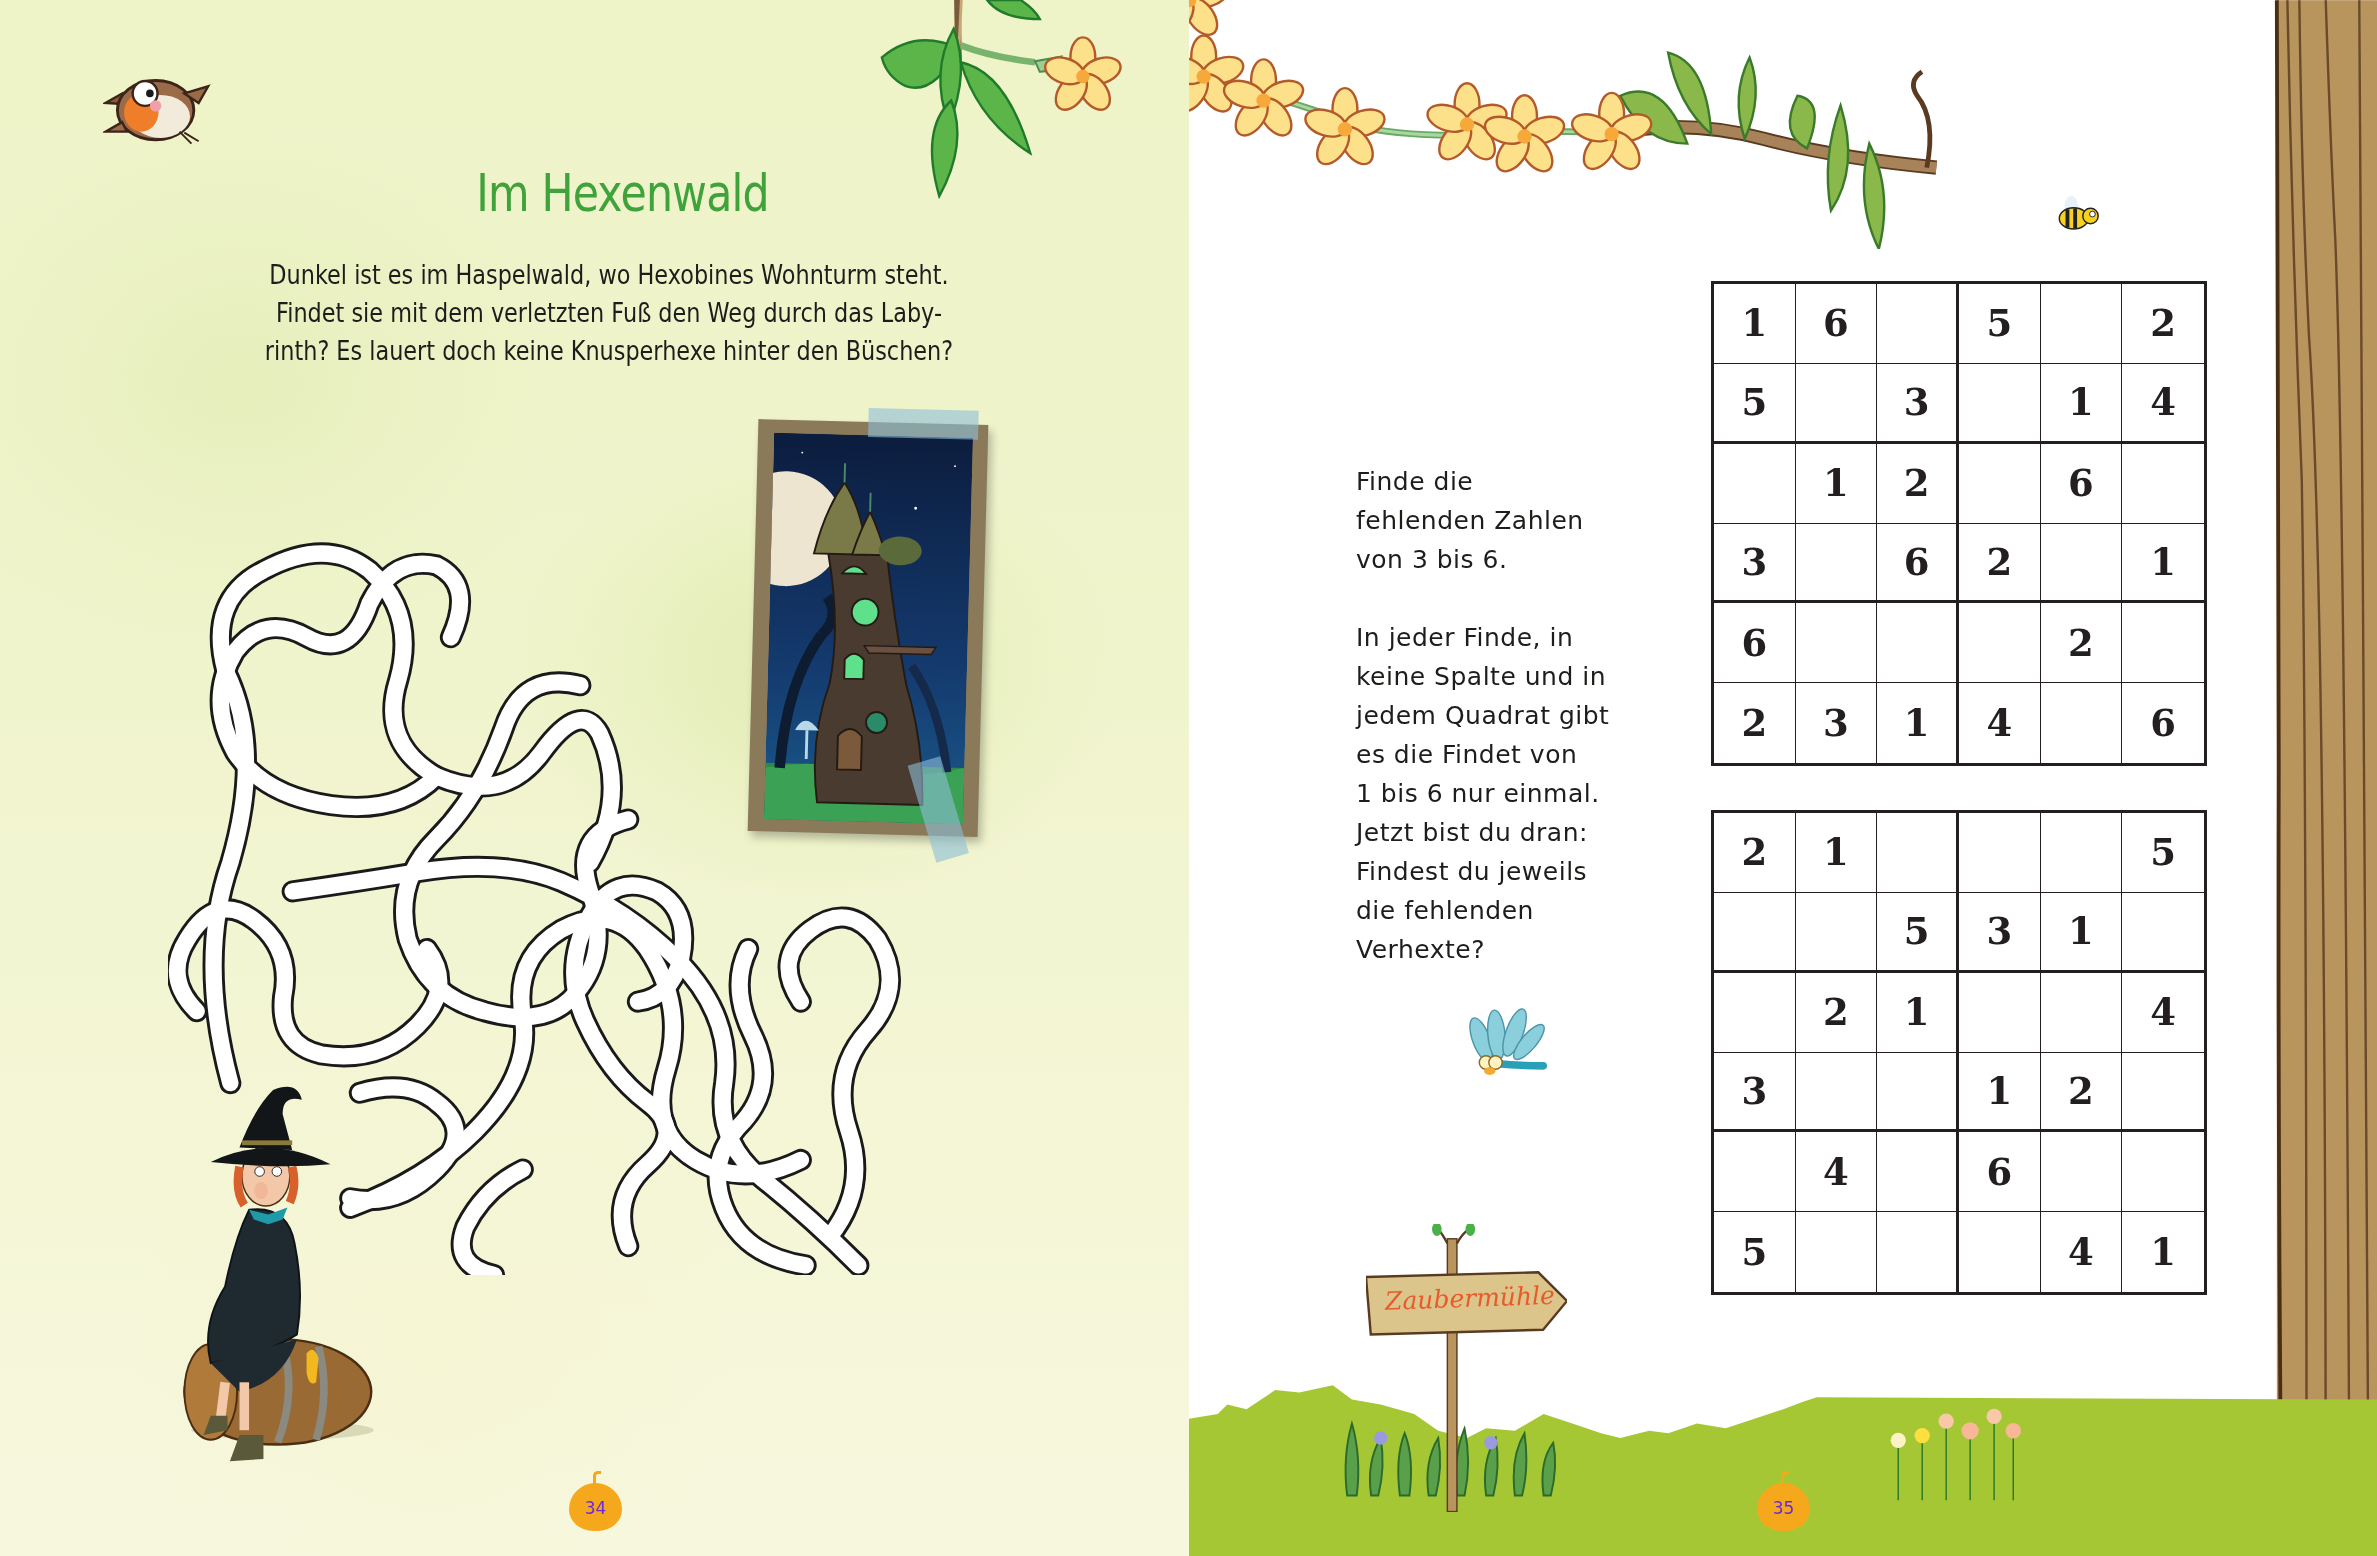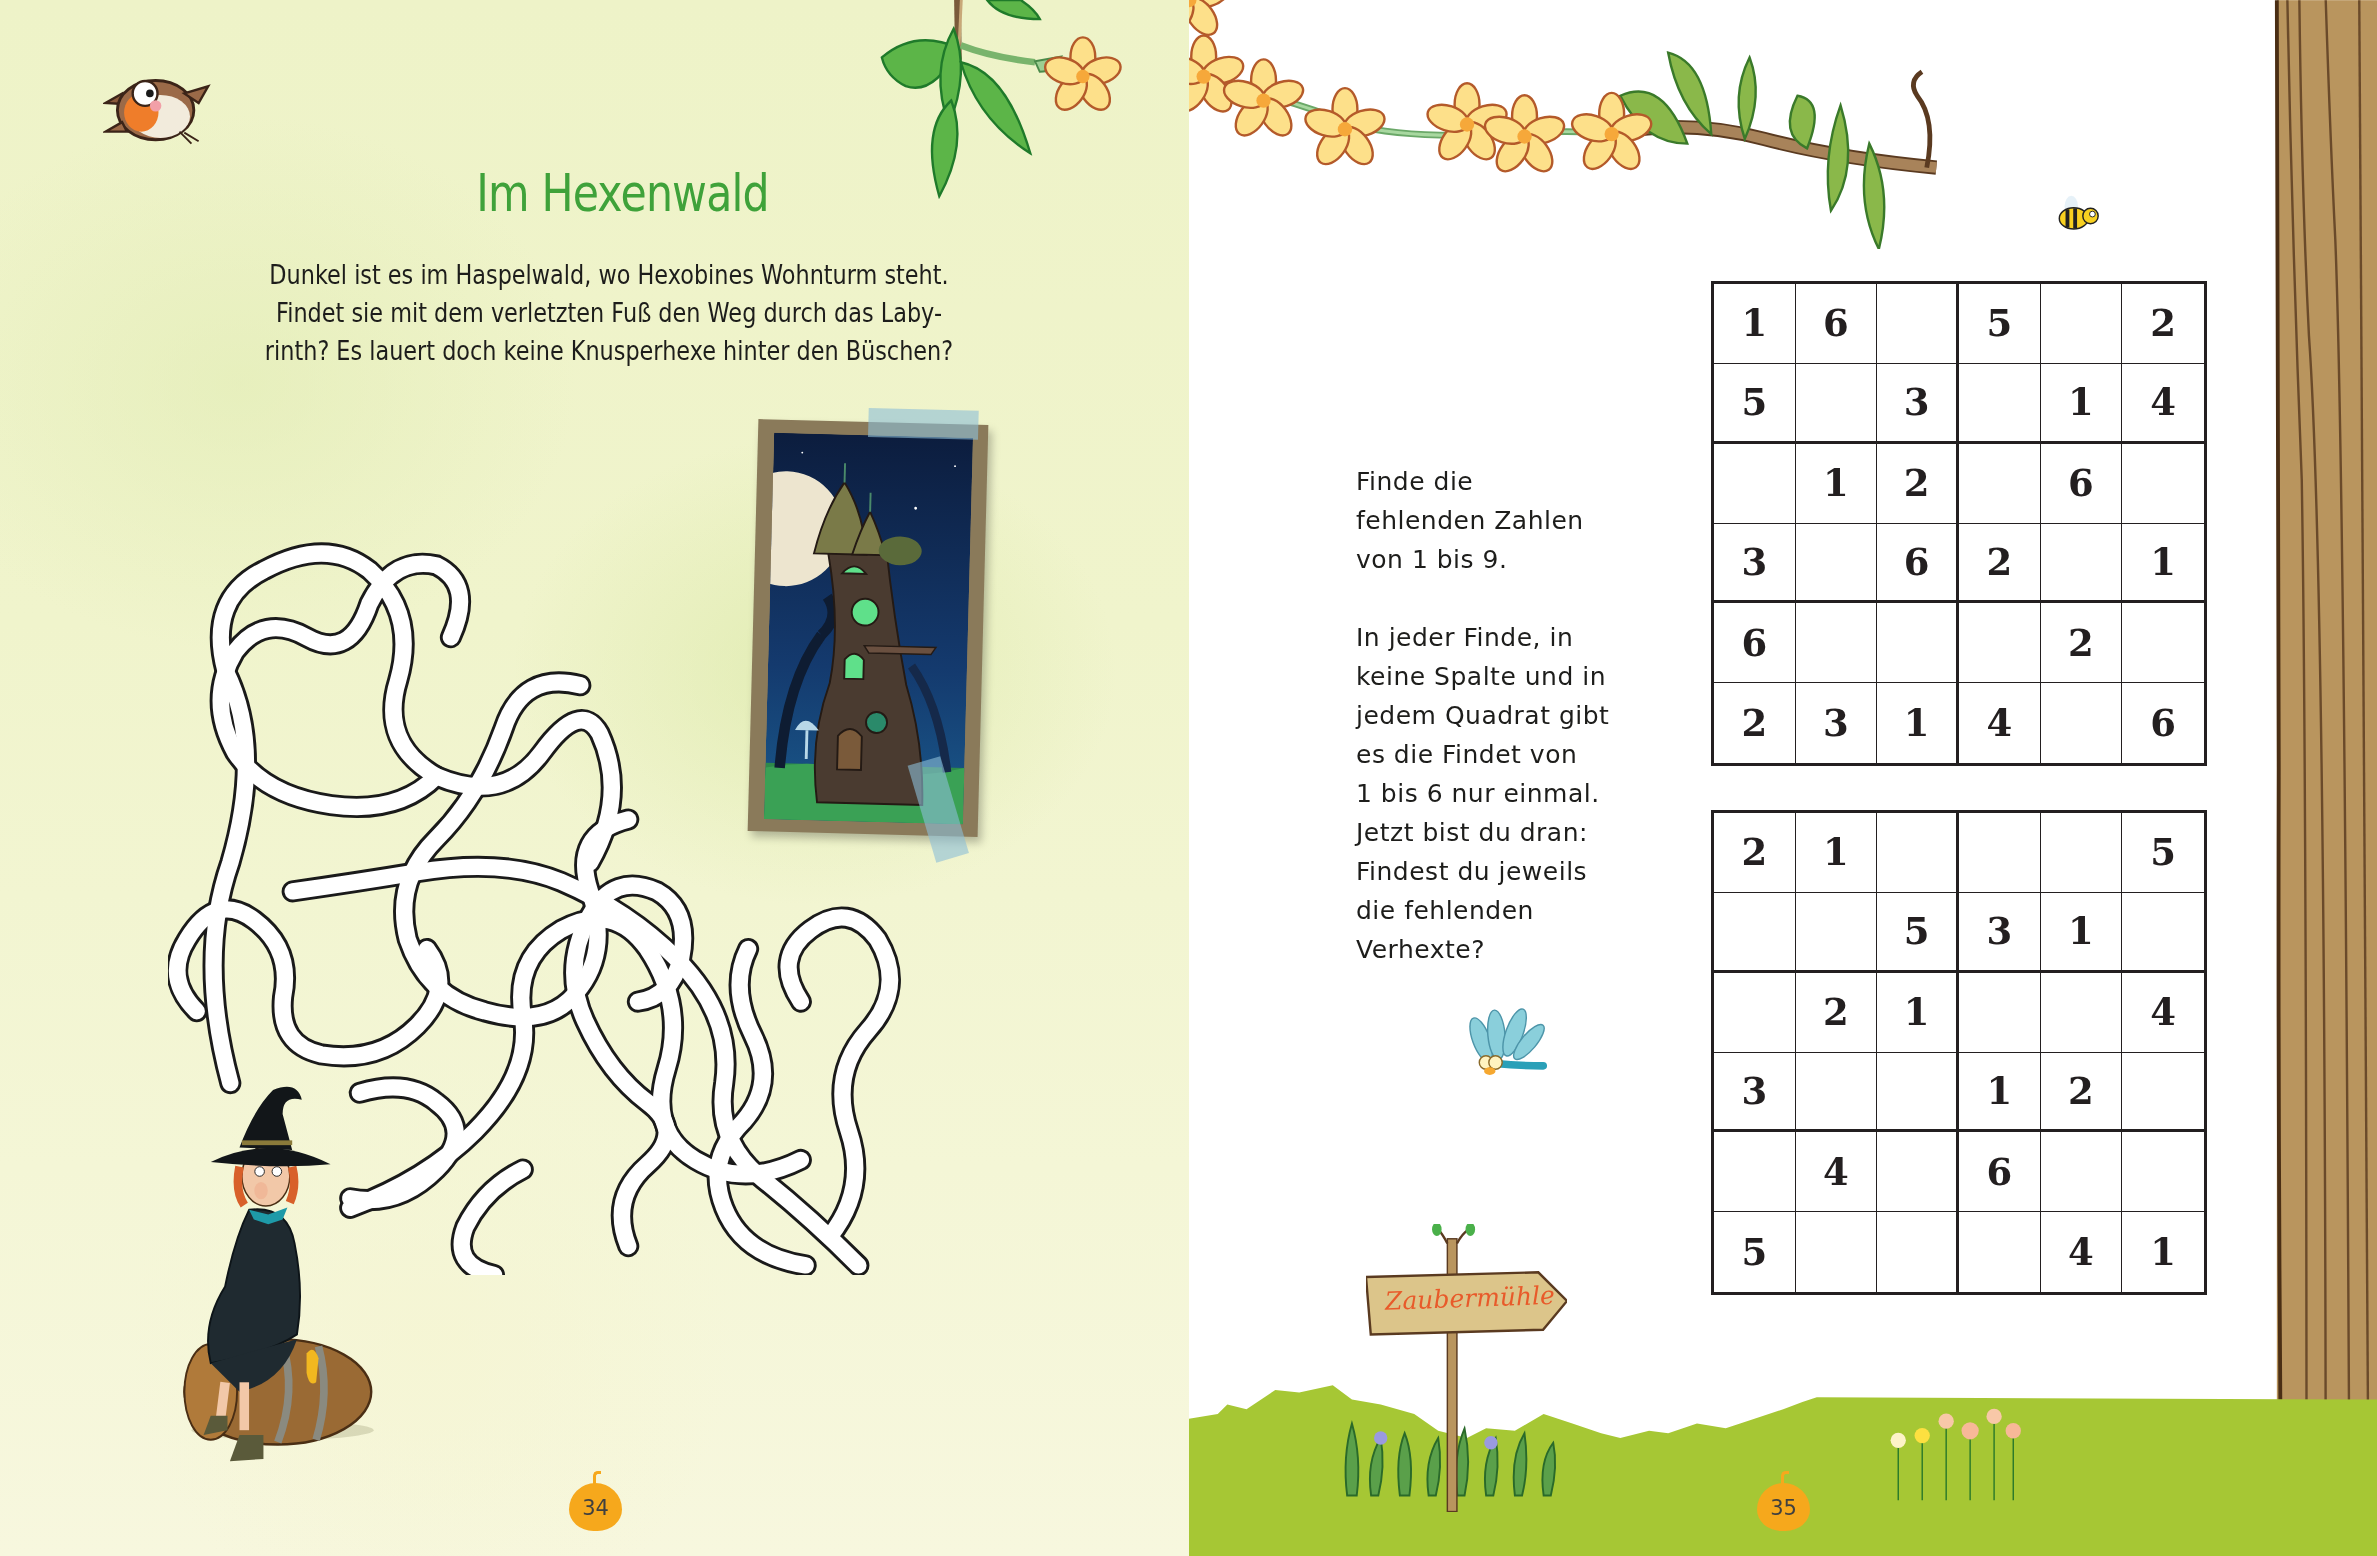--- a/index.html
+++ b/index.html
@@ -63,21 +63,21 @@
   }
   .sudoku .cell.c2 { border-right: 3.8px solid #231f20; }
   .sudoku .cell.c5 { border-right: none; }
   .sudoku .cell.r1, .sudoku .cell.r3 { border-bottom: 3.8px solid #231f20; }
   .sudoku .cell.r5 { border-bottom: none; }
 
   
   .badge {
     position: absolute; width: 53px; height: 48px;
     background: #f6a81c; border-radius: 50% 50% 46% 46% / 55% 55% 45% 45%;
-    color: #404040; font-family: "DejaVu Sans", sans-serif; font-size: 21px;
+    color: #6d28d9; font-family: "DejaVu Sans", sans-serif; font-size: 17px;
     display: flex; align-items: center; justify-content: center; padding-top: 1.9px;
   }
   .badge::before {
     content: ""; position: absolute; left: 24px; top: -12.5px; width: 4.8px; height: 14.4px;
     border-left: 3.4px solid #f6a81c; border-top: 3.4px solid #f6a81c; border-radius: 4.8px 0 0 0;
   }
 
   
   .tower-photo {
     position: absolute; left: 753px; top: 422px; width: 230px; height: 412px;
@@ -315,21 +315,21 @@
         <path d="M110 0 Q120 300 130 500 Q150 1000 160 3248"></path>
         <path d="M180 0 Q185 600 200 3248"></path>
       </g>
     </svg>
 
 
     <div class="instructions" style="left:167px;">
       <div class="para">
         <div class="line">Finde die</div>
         <div class="line">fehlenden Zahlen</div>
-        <div class="line">von 1 bis 9.</div>
+        <div class="line">von 3 bis 6.</div>
       </div>
       <div class="para">
         <div class="line">In jeder Finde, in</div>
         <div class="line">keine Spalte und in</div>
         <div class="line">jedem Quadrat gibt</div>
         <div class="line">es die Findet von</div>
         <div class="line">1 bis 6 nur einmal.</div>
         <div class="line">Jetzt bist du dran:</div>
         <div class="line">Findest du jeweils</div>
         <div class="line">die fehlenden</div>

